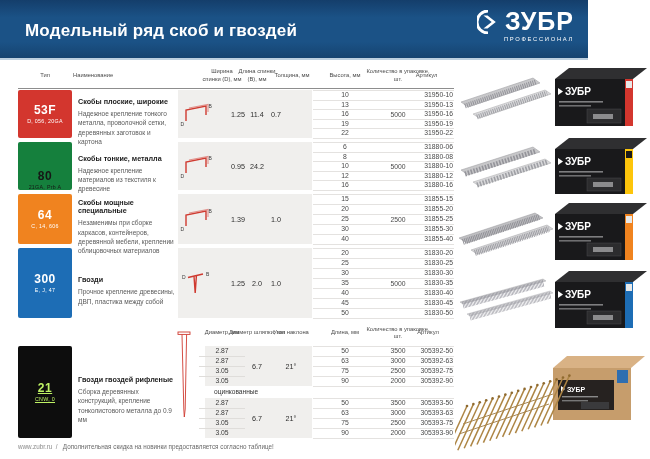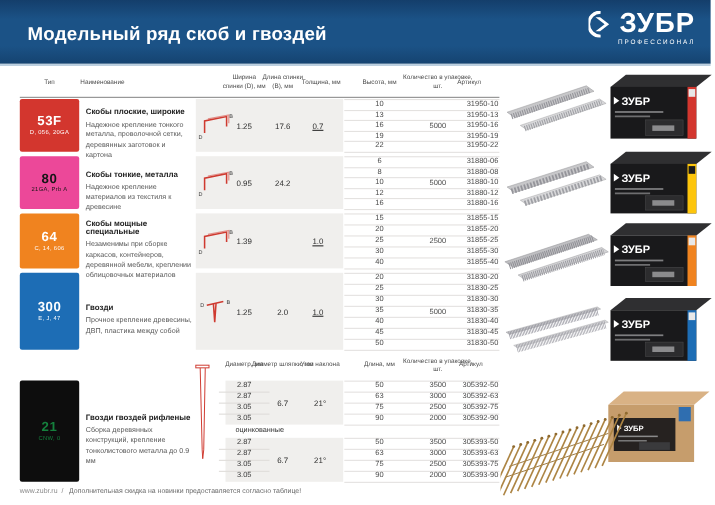--- a/index.html
+++ b/index.html
@@ -1,23 +1,23 @@
 <!DOCTYPE html>
 <html><head>
 <meta charset="utf-8">
 <style>
   html,body{margin:0;padding:0;background:#fff;}
   .page{position:relative;width:650px;height:459px;background:#fff;overflow:hidden;
         font-family:"Liberation Sans",sans-serif;}
   svg text{font-family:"Liberation Sans",sans-serif;}
 
   
-  .topbar{position:absolute;top:0;left:0;width:646px;height:58px;
+  .topbar{position:absolute;top:0;left:0;width:572px;height:58px;
           background:linear-gradient(180deg,#143e6b 0%,#1b5286 30%,#1b5286 72%,#154370 100%);
-          border-bottom:2px solid #bccfdf;}
+          border-bottom:2px solid #bccfdf;padding-left:16px;}
   .title{position:absolute;left:25px;top:21px;font-size:17px;font-weight:bold;color:#fff;letter-spacing:.2px;}
   .logo{position:absolute;right:14px;top:10px;display:flex;align-items:flex-start;gap:5px;}
   .logo-col{display:flex;flex-direction:column;align-items:flex-end;}
   .logo-txt{font-size:25px;font-weight:900;color:#fff;line-height:.9;letter-spacing:1px;}
   .logo-sub{font-size:5.8px;color:#fff;letter-spacing:1.7px;margin-top:3px;}
 
   
   .thead{position:absolute;left:0;width:650px;}
   .th{position:absolute;top:0;height:100%;display:flex;align-items:center;justify-content:center;
       text-align:center;font-size:5.8px;color:#4b4b4b;line-height:1.25;}
@@ -34,21 +34,21 @@
            display:flex;flex-direction:column;justify-content:center;}
   .pname{font-size:7.2px;font-weight:bold;color:#1c1c1c;margin-bottom:2.5px;line-height:1.2;margin-top:16px;}
   .pdesc{font-size:6.5px;color:#5a5a5a;line-height:1.42;}
   .grayband{position:absolute;left:178px;width:134px;top:0;height:100%;background:#f0efed;}
   .sicon{position:absolute;left:2px;top:50%;transform:translateY(-50%);}
   .ired{fill:none;stroke:#cf3a30;stroke-width:1.4;}
   .ipale{fill:none;stroke:#e2918b;stroke-width:1.1;}
   .ilabel{font-size:5px;fill:#3a3a3a;}
   .dim{position:absolute;top:0;height:100%;display:flex;align-items:center;justify-content:center;
        font-size:7.2px;color:#2e2e2e;}
-  .dimw{left:192px;width:60px;} .diml{left:227px;width:60px;} .dimt{left:259px;width:60px;text-decoration:underline;}
+  .dimw{left:208px;width:60px;} .diml{left:227px;width:60px;} .dimt{left:246px;width:60px;}
   .qtyv{position:absolute;left:368px;width:60px;top:0;height:100%;display:flex;align-items:center;
         justify-content:center;font-size:6.8px;color:#4a4a4a;}
   .lines{position:absolute;left:0;top:0;width:650px;height:100%;}
   .hcell{position:absolute;left:315px;width:60px;text-align:center;font-size:6.8px;color:#4a4a4a;}
   .acell{position:absolute;left:381px;width:72px;text-align:right;font-size:6.8px;color:#4a4a4a;}
   .dcell{position:absolute;left:192px;width:60px;text-align:center;font-size:6.8px;color:#3a3a3a;}
   .qcell{position:absolute;left:368px;width:60px;text-align:center;font-size:6.8px;color:#4a4a4a;}
   .rline{position:absolute;left:313px;width:141px;height:1px;background:#e4e2e0;}
   .dsep{position:absolute;left:199px;width:46px;height:1px;background:#dfddda;}
 
@@ -108,21 +108,21 @@
         <path class="ired" d="M6 20 L6 9 L26 5 L26 14"></path>
         <text class="ilabel" x="28.5" y="6.5">B</text>
         <text class="ilabel" x="0.5" y="25">D</text>
       </svg>
     </div>
     <div class="namecol">
       <div class="pname">Скобы плоские, широкие</div>
       <div class="pdesc">Надежное крепление тонкого металла, проволочной сетки, деревянных заготовок и картона</div>
     </div>
     <div class="dim dimw">1.25</div>
-    <div class="dim diml">17.6</div>
+    <div class="dim diml">11.4</div>
     <div class="dim dimt">0.7</div>
     <div class="qtyv">5000</div>
     <div class="lines" id="lines-0">
         <div class="rline" style="top: 0px;"></div>
         <div class="rline" style="top: 9.6px;"></div>
         <div class="rline" style="top: 19.2px;"></div>
         <div class="rline" style="top: 28.8px;"></div>
         <div class="rline" style="top: 38.4px;"></div>
         <div class="rline" style="top: 48px;"></div>
         <div class="hcell" style="top: 0px; height: 9.6px; line-height: 9.6px;">10</div>
@@ -132,21 +132,21 @@
         <div class="hcell" style="top: 19.2px; height: 9.6px; line-height: 9.6px;">16</div>
         <div class="acell" style="top: 19.2px; height: 9.6px; line-height: 9.6px;">31950-16</div>
         <div class="hcell" style="top: 28.8px; height: 9.6px; line-height: 9.6px;">19</div>
         <div class="acell" style="top: 28.8px; height: 9.6px; line-height: 9.6px;">31950-19</div>
         <div class="hcell" style="top: 38.4px; height: 9.6px; line-height: 9.6px;">22</div>
         <div class="acell" style="top: 38.4px; height: 9.6px; line-height: 9.6px;">31950-22</div>
       </div>
   </div>
 
   <div class="prow" style="top:142px;height:48px;">
-    <div class="badge" id="badge-1" style="background: #ec4899; color: rgb(22, 22, 22);">
+    <div class="badge" id="badge-1" style="background: #15803d; color: rgb(22, 22, 22); justify-content: flex-end;">
       <div class="badge-num">80</div>
       <div class="badge-sub">21GA, Prb A</div>
     </div>
     <div class="grayband">
       <svg class="sicon" viewBox="0 0 34 26" width="34" height="26">
         <path class="ipale" d="M9 7 L28 3.5 L28 11"></path>
         <path class="ired" d="M6 20 L6 9 L26 5 L26 14"></path>
         <text class="ilabel" x="28.5" y="6.5">B</text>
         <text class="ilabel" x="0.5" y="25">D</text>
       </svg>
@@ -268,21 +268,21 @@
   <div class="thead" style="top:321px;height:24px;">
     <div class="th" style="left:192px;width:60px;">Диаметр, мм</div>
     <div class="th" style="left:227px;width:60px;">Диаметр шляпки, мм</div>
     <div class="th" style="left:261px;width:60px;">Угол наклона</div>
     <div class="th" style="left:315px;width:60px;">Длина, мм</div>
     <div class="th" style="left:363px;width:70px;">Количество в упаковке, шт.</div>
     <div class="th" style="left:403px;width:50px;">Артикул</div>
   </div>
 
   <div class="nrow" style="top:346px;height:92px;">
-    <div class="badge" id="badge-n" style="background: rgb(13, 13, 13); color: #15803d;">
+    <div class="badge" id="badge-n" style="background: rgb(13, 13, 13); color: #bef264; text-decoration: underline;">
       <div class="badge-num">21</div>
       <div class="badge-sub">CNW, 0</div>
     </div>
     <div class="namecol">
       <div class="pname">Гвозди гвоздей рифленые</div>
       <div class="pdesc">Сборка деревянных конструкций, крепление тонколистового металла до 0.9 мм</div>
     </div>
     <div class="ngray" style="top:0;height:40px;"></div>
     <div class="ngray" style="top:52px;height:40px;"></div>
     <div class="ncv" style="left:227px;top:0;height:40px;width:60px;">6.7</div>

